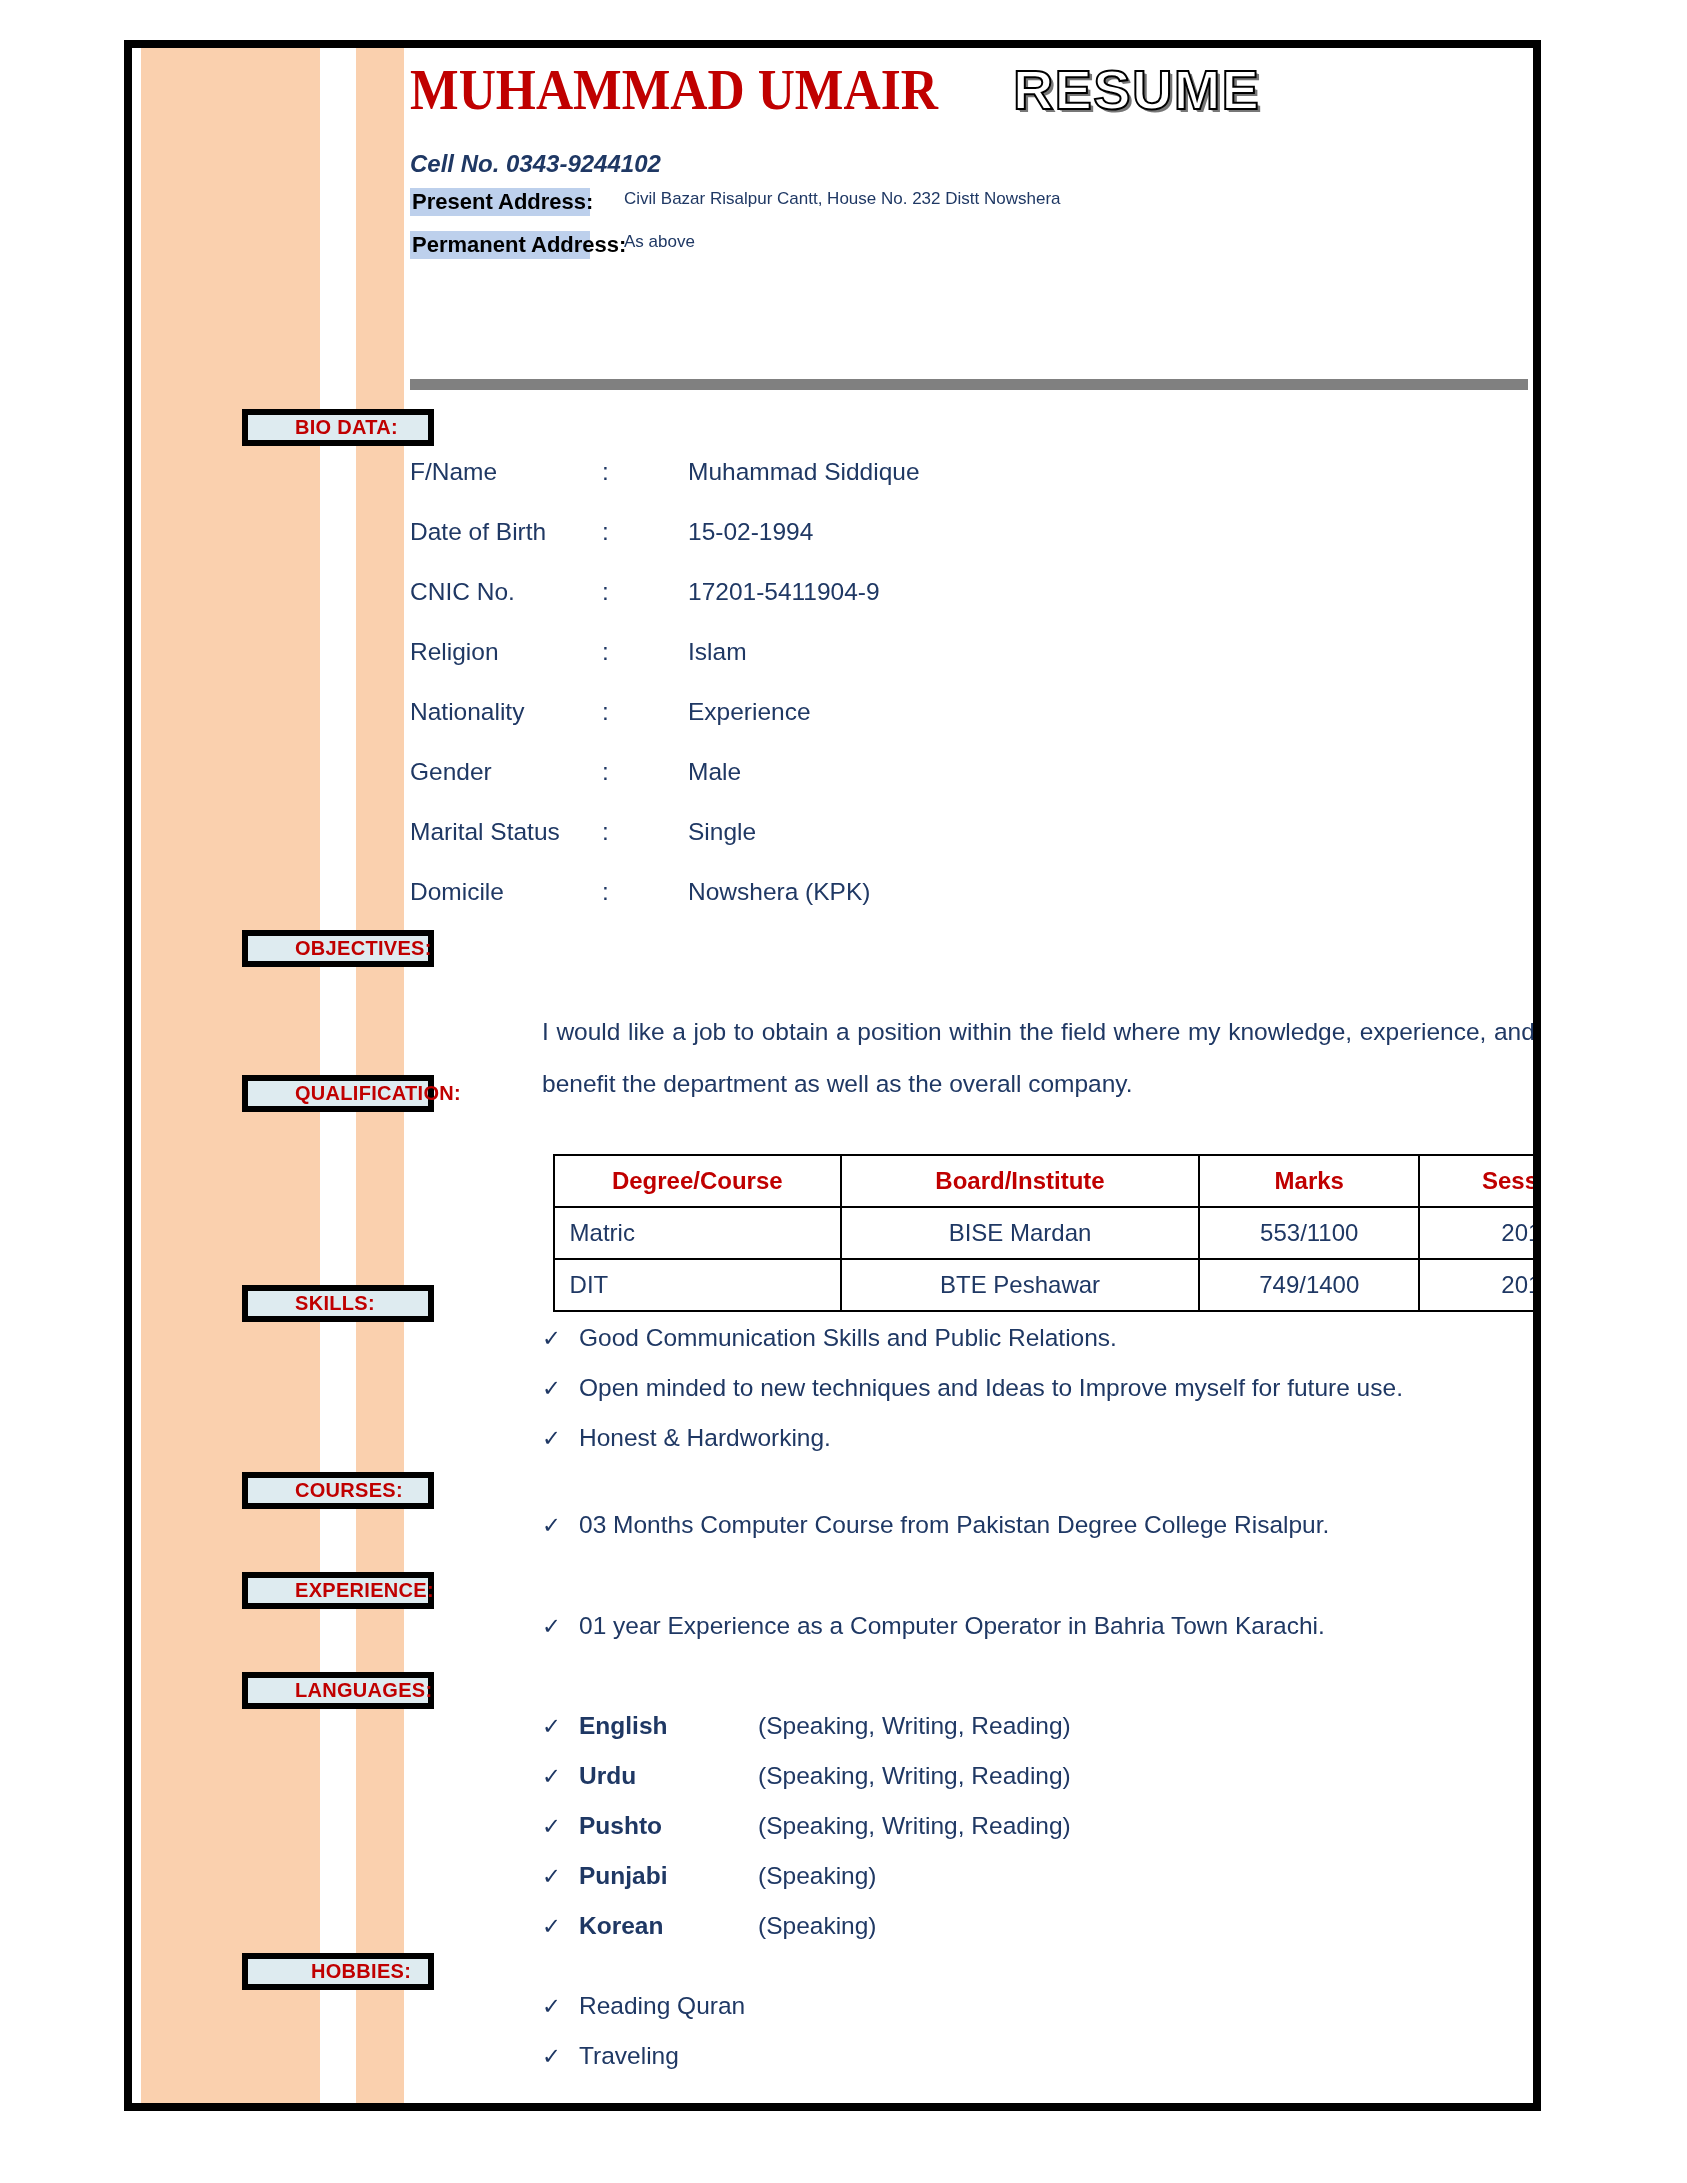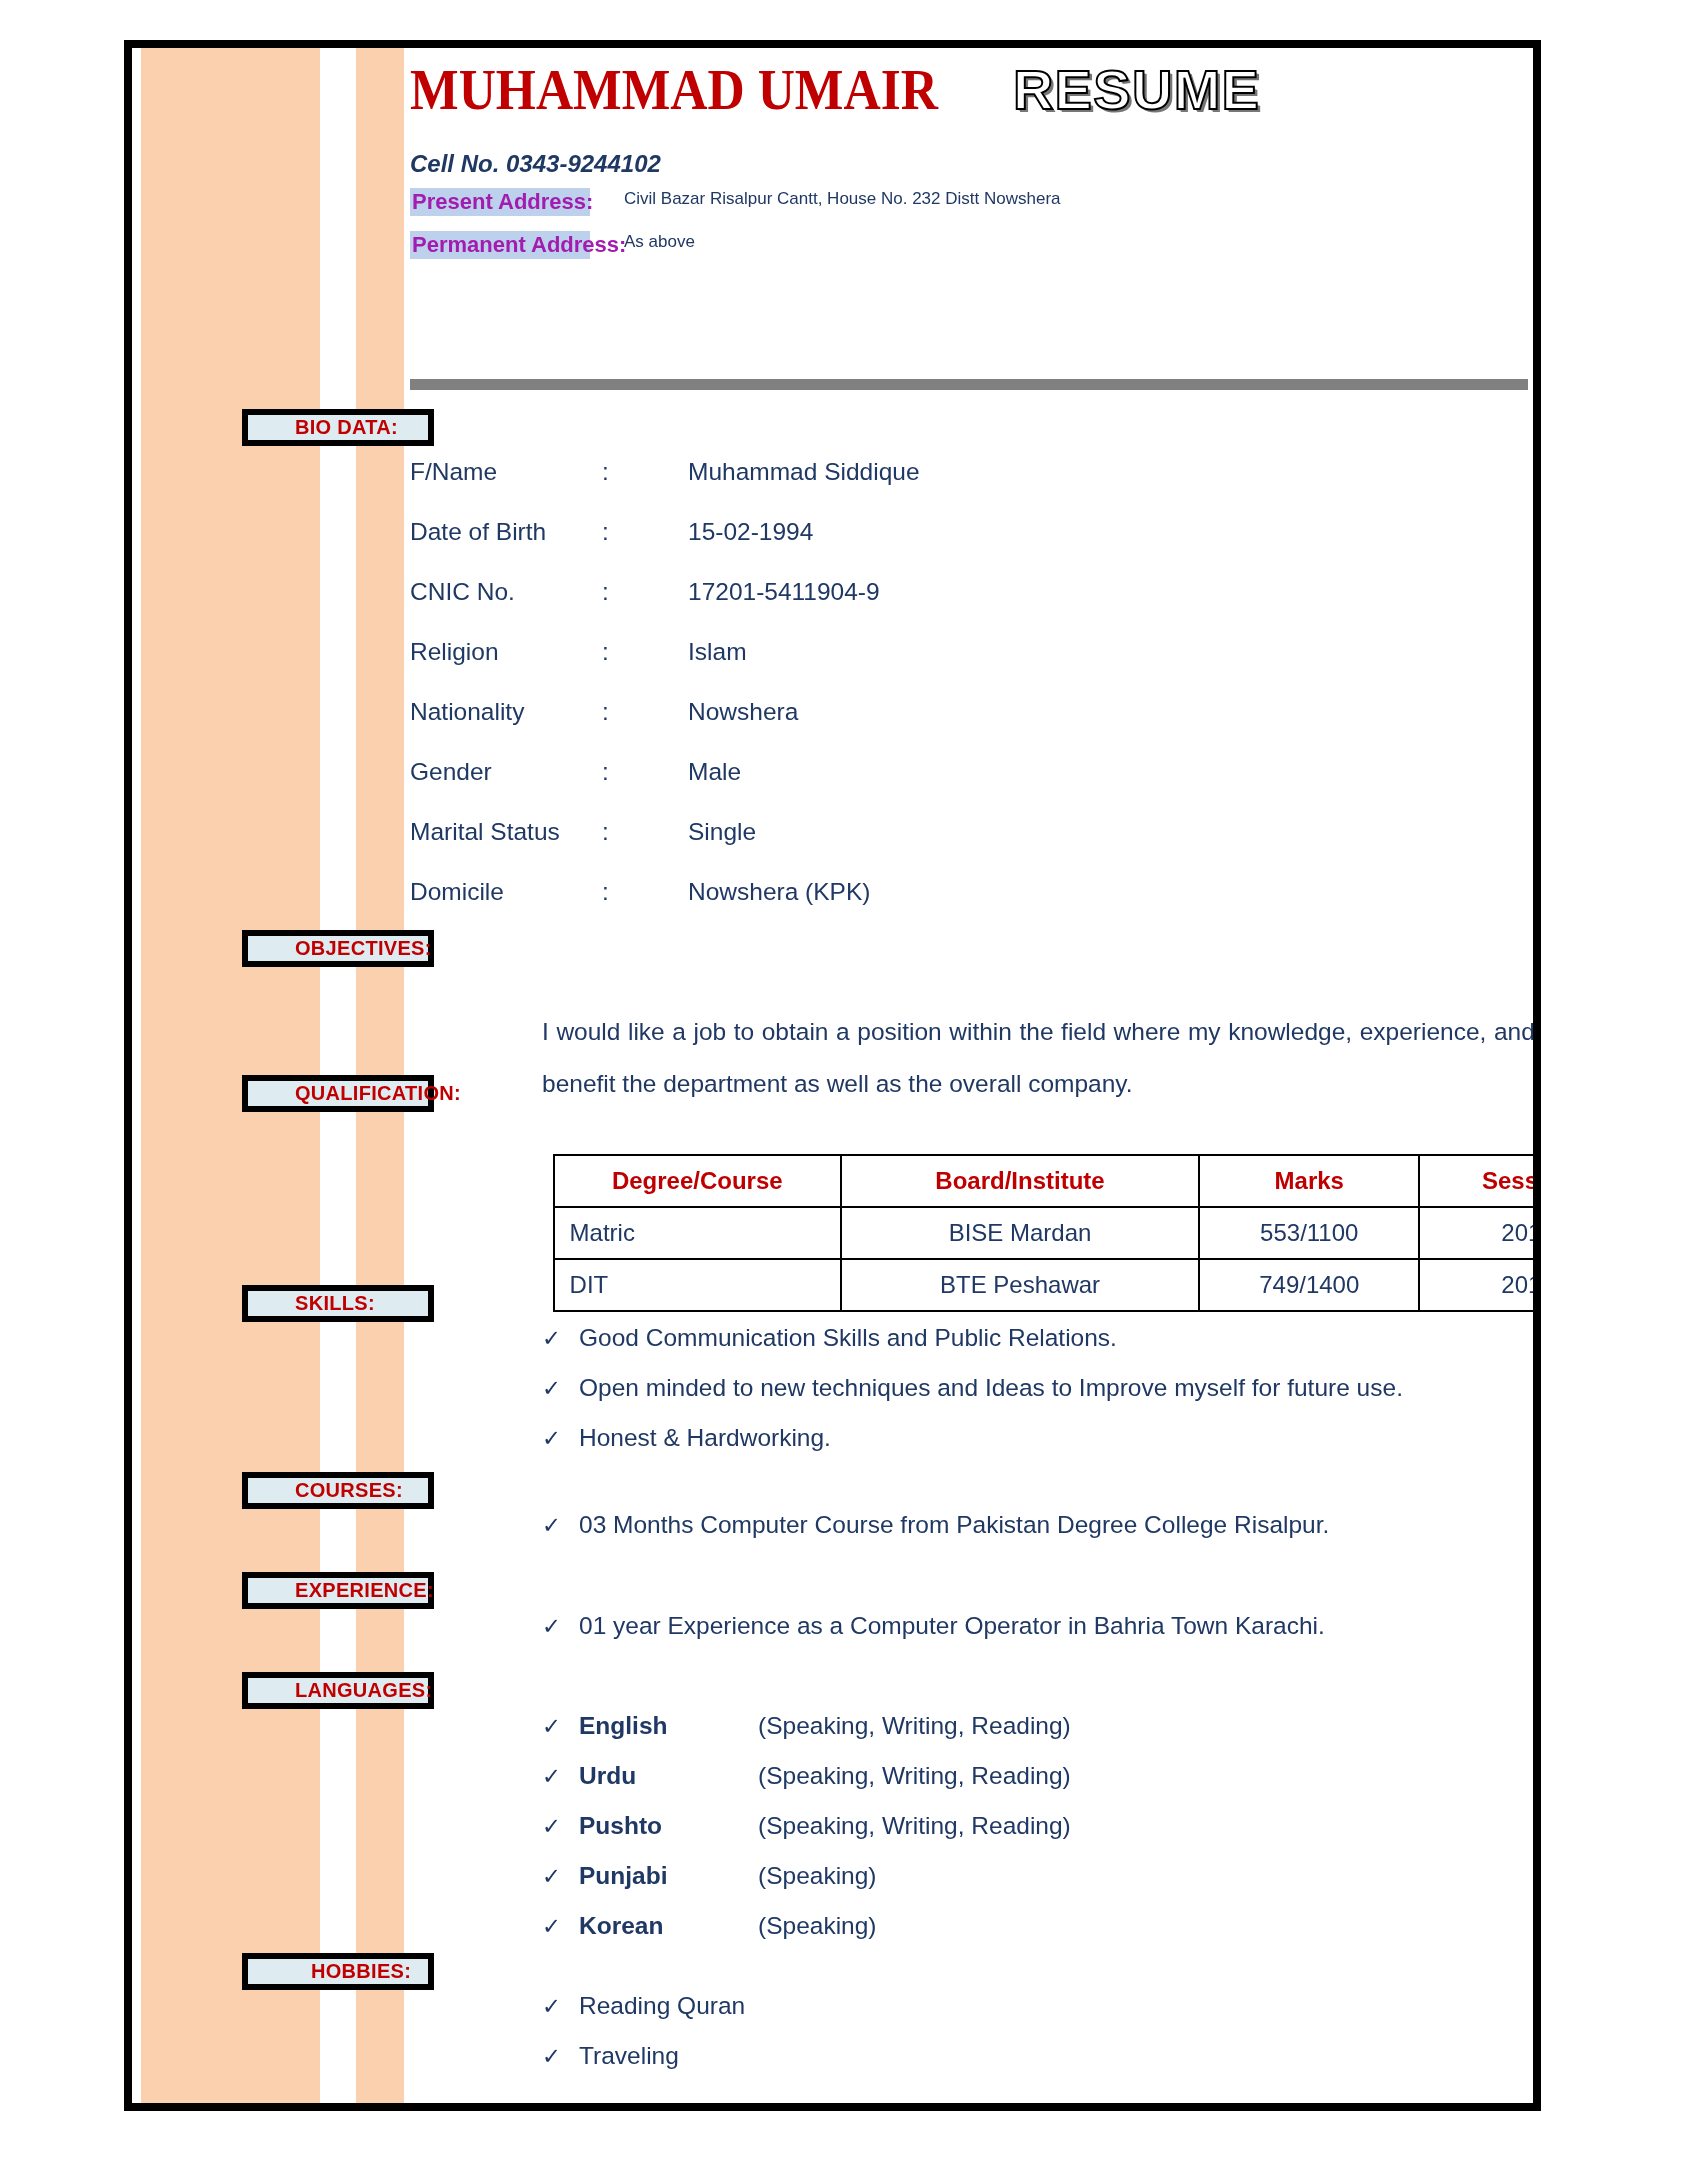--- a/index.html
+++ b/index.html
@@ -94,21 +94,21 @@
     margin-bottom: 9.3px;
   }
   .addr-row {
     display: flex;
     align-items: flex-start;
     margin-bottom: 14.6px;
   }
   .addr-label {
     font-weight: bold;
     font-size: 22px;
-    color: #a21caf;
+    color: #000000;
     background: #BDD0EC;
     padding: 1.3px 2px;
     width: 180px;
     box-sizing: border-box;
     white-space: nowrap;
   }
   .addr-value {
     font-size: 17px;
     color: #1F3864;
     padding-left: 34px;
@@ -297,21 +297,21 @@
           <div class="bio-val">17201-5411904-9</div>
         </div>
         <div class="bio-row">
           <div class="bio-key">Religion</div>
           <div class="bio-colon">:</div>
           <div class="bio-val">Islam</div>
         </div>
         <div class="bio-row">
           <div class="bio-key">Nationality</div>
           <div class="bio-colon">:</div>
-          <div class="bio-val">Nowshera</div>
+          <div class="bio-val">Experience</div>
         </div>
         <div class="bio-row">
           <div class="bio-key">Gender</div>
           <div class="bio-colon">:</div>
           <div class="bio-val">Male</div>
         </div>
         <div class="bio-row">
           <div class="bio-key">Marital Status</div>
           <div class="bio-colon">:</div>
           <div class="bio-val">Single</div>

